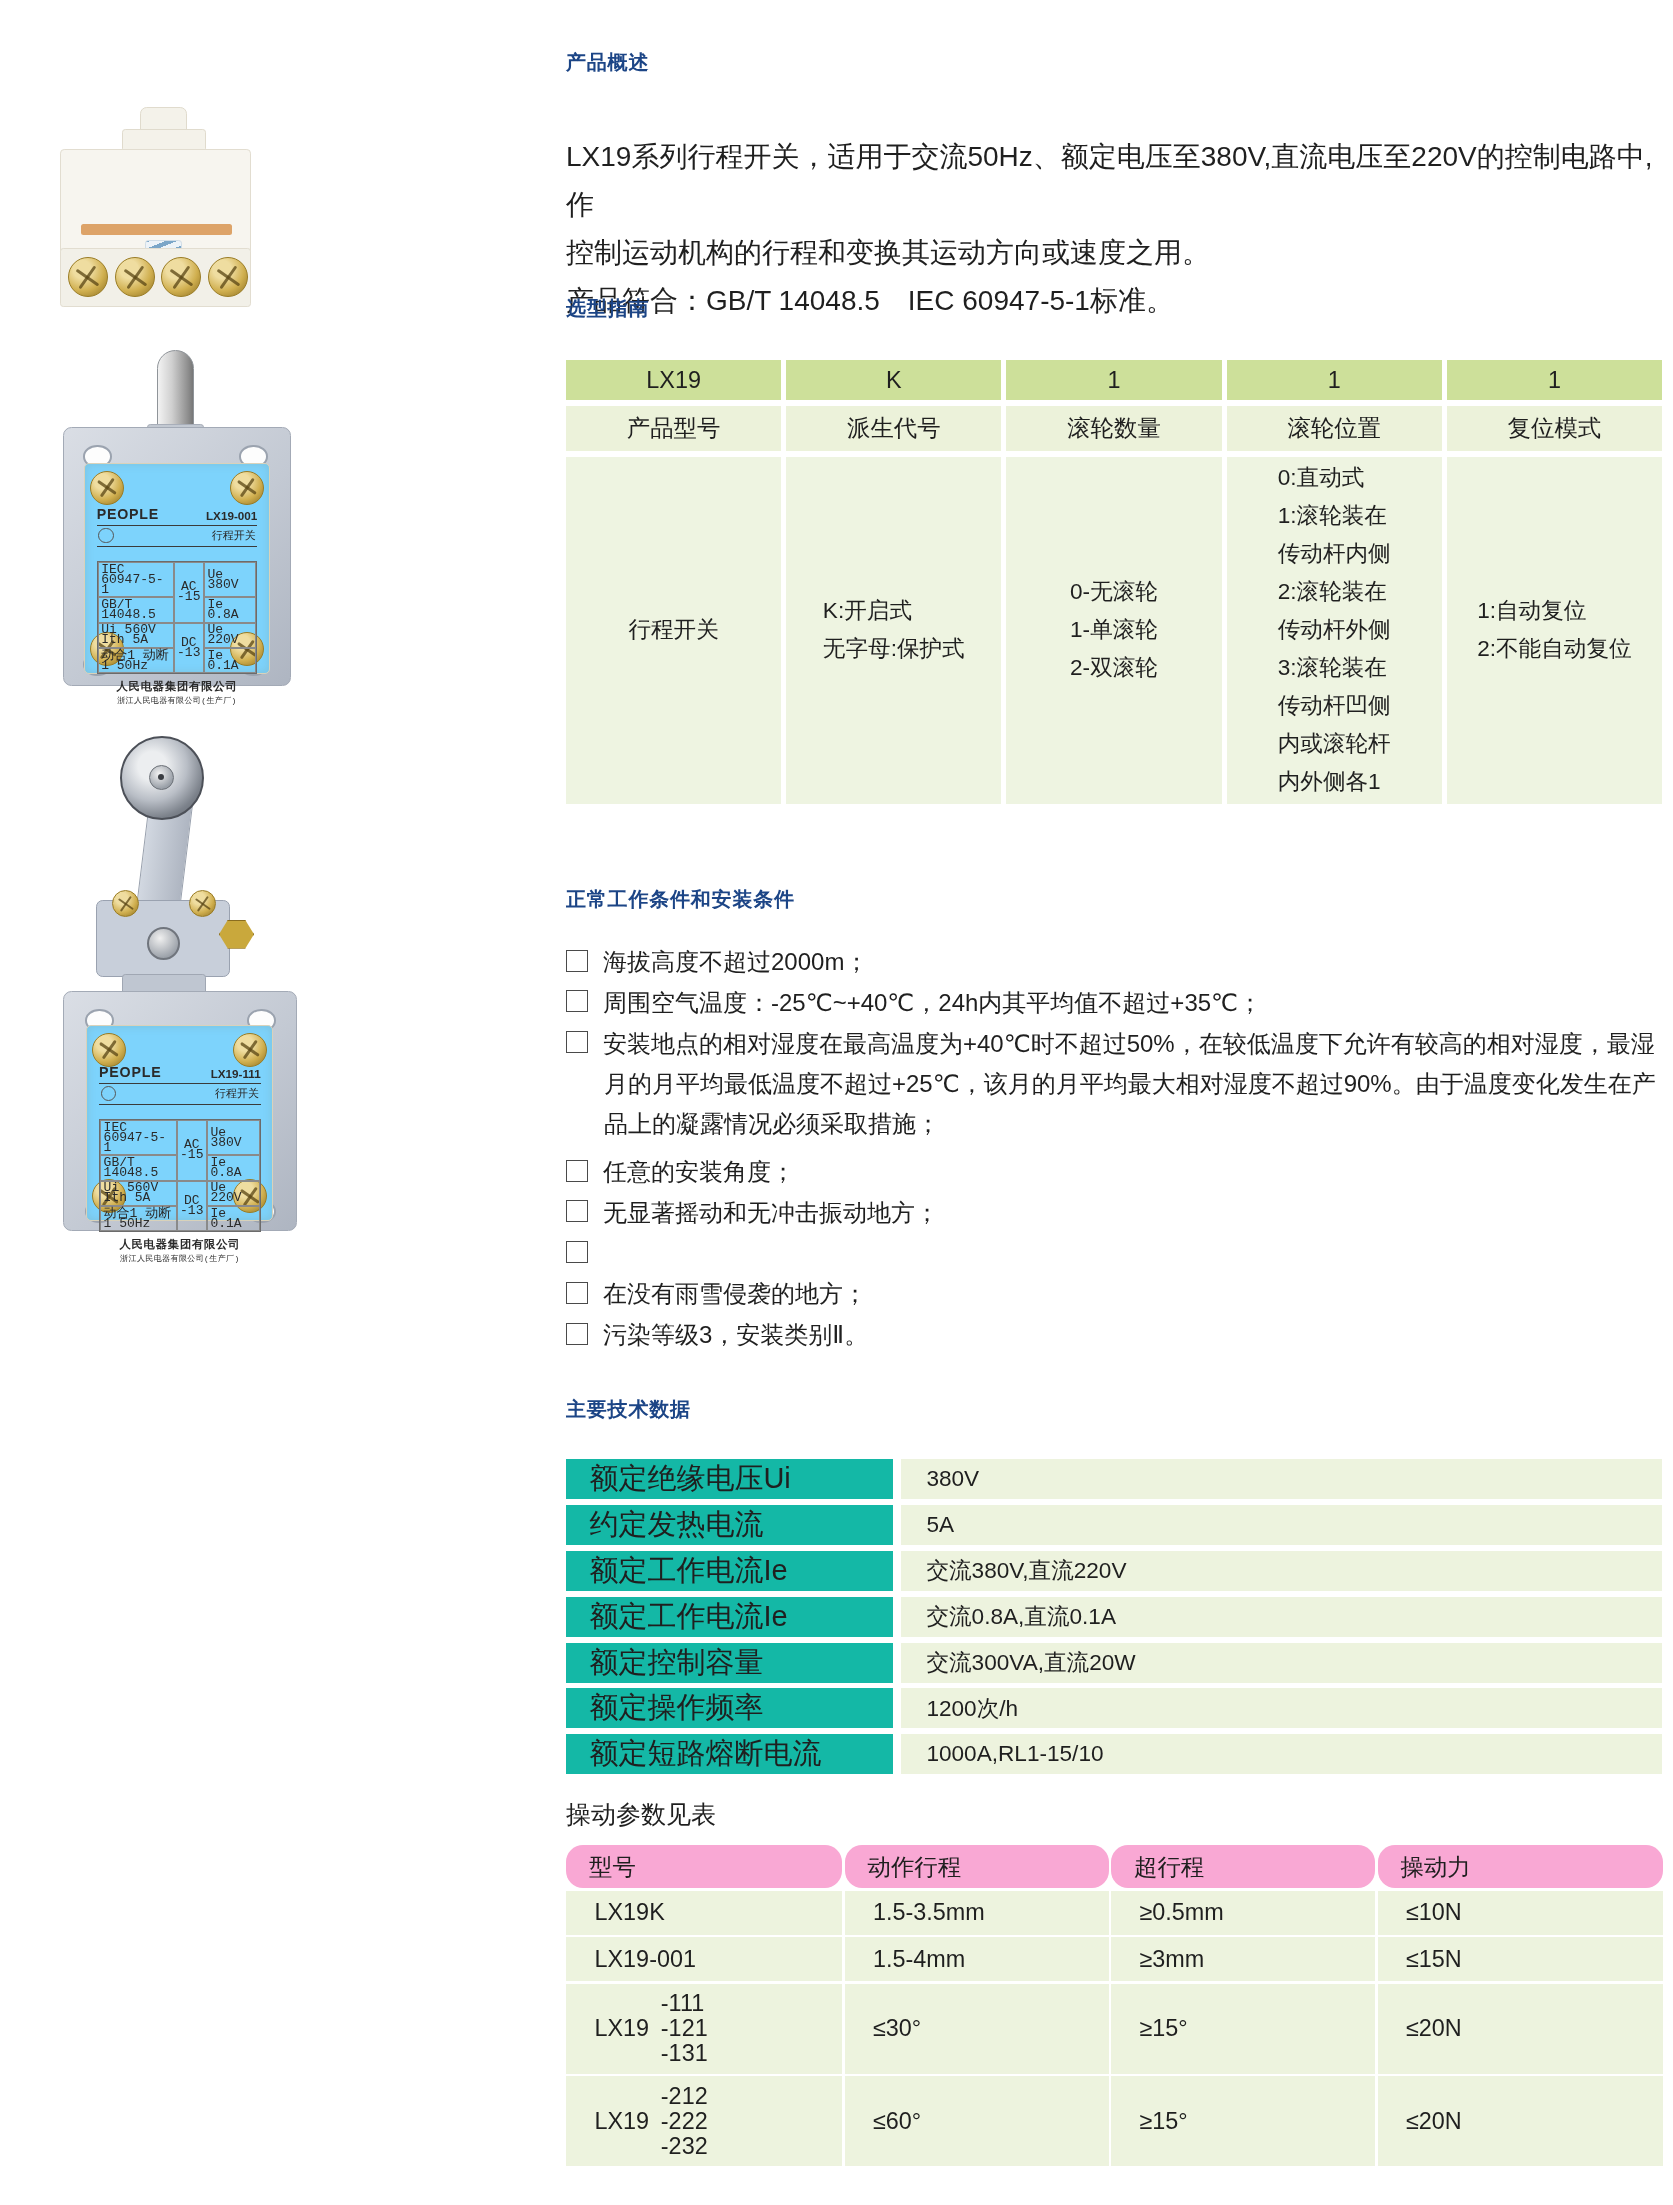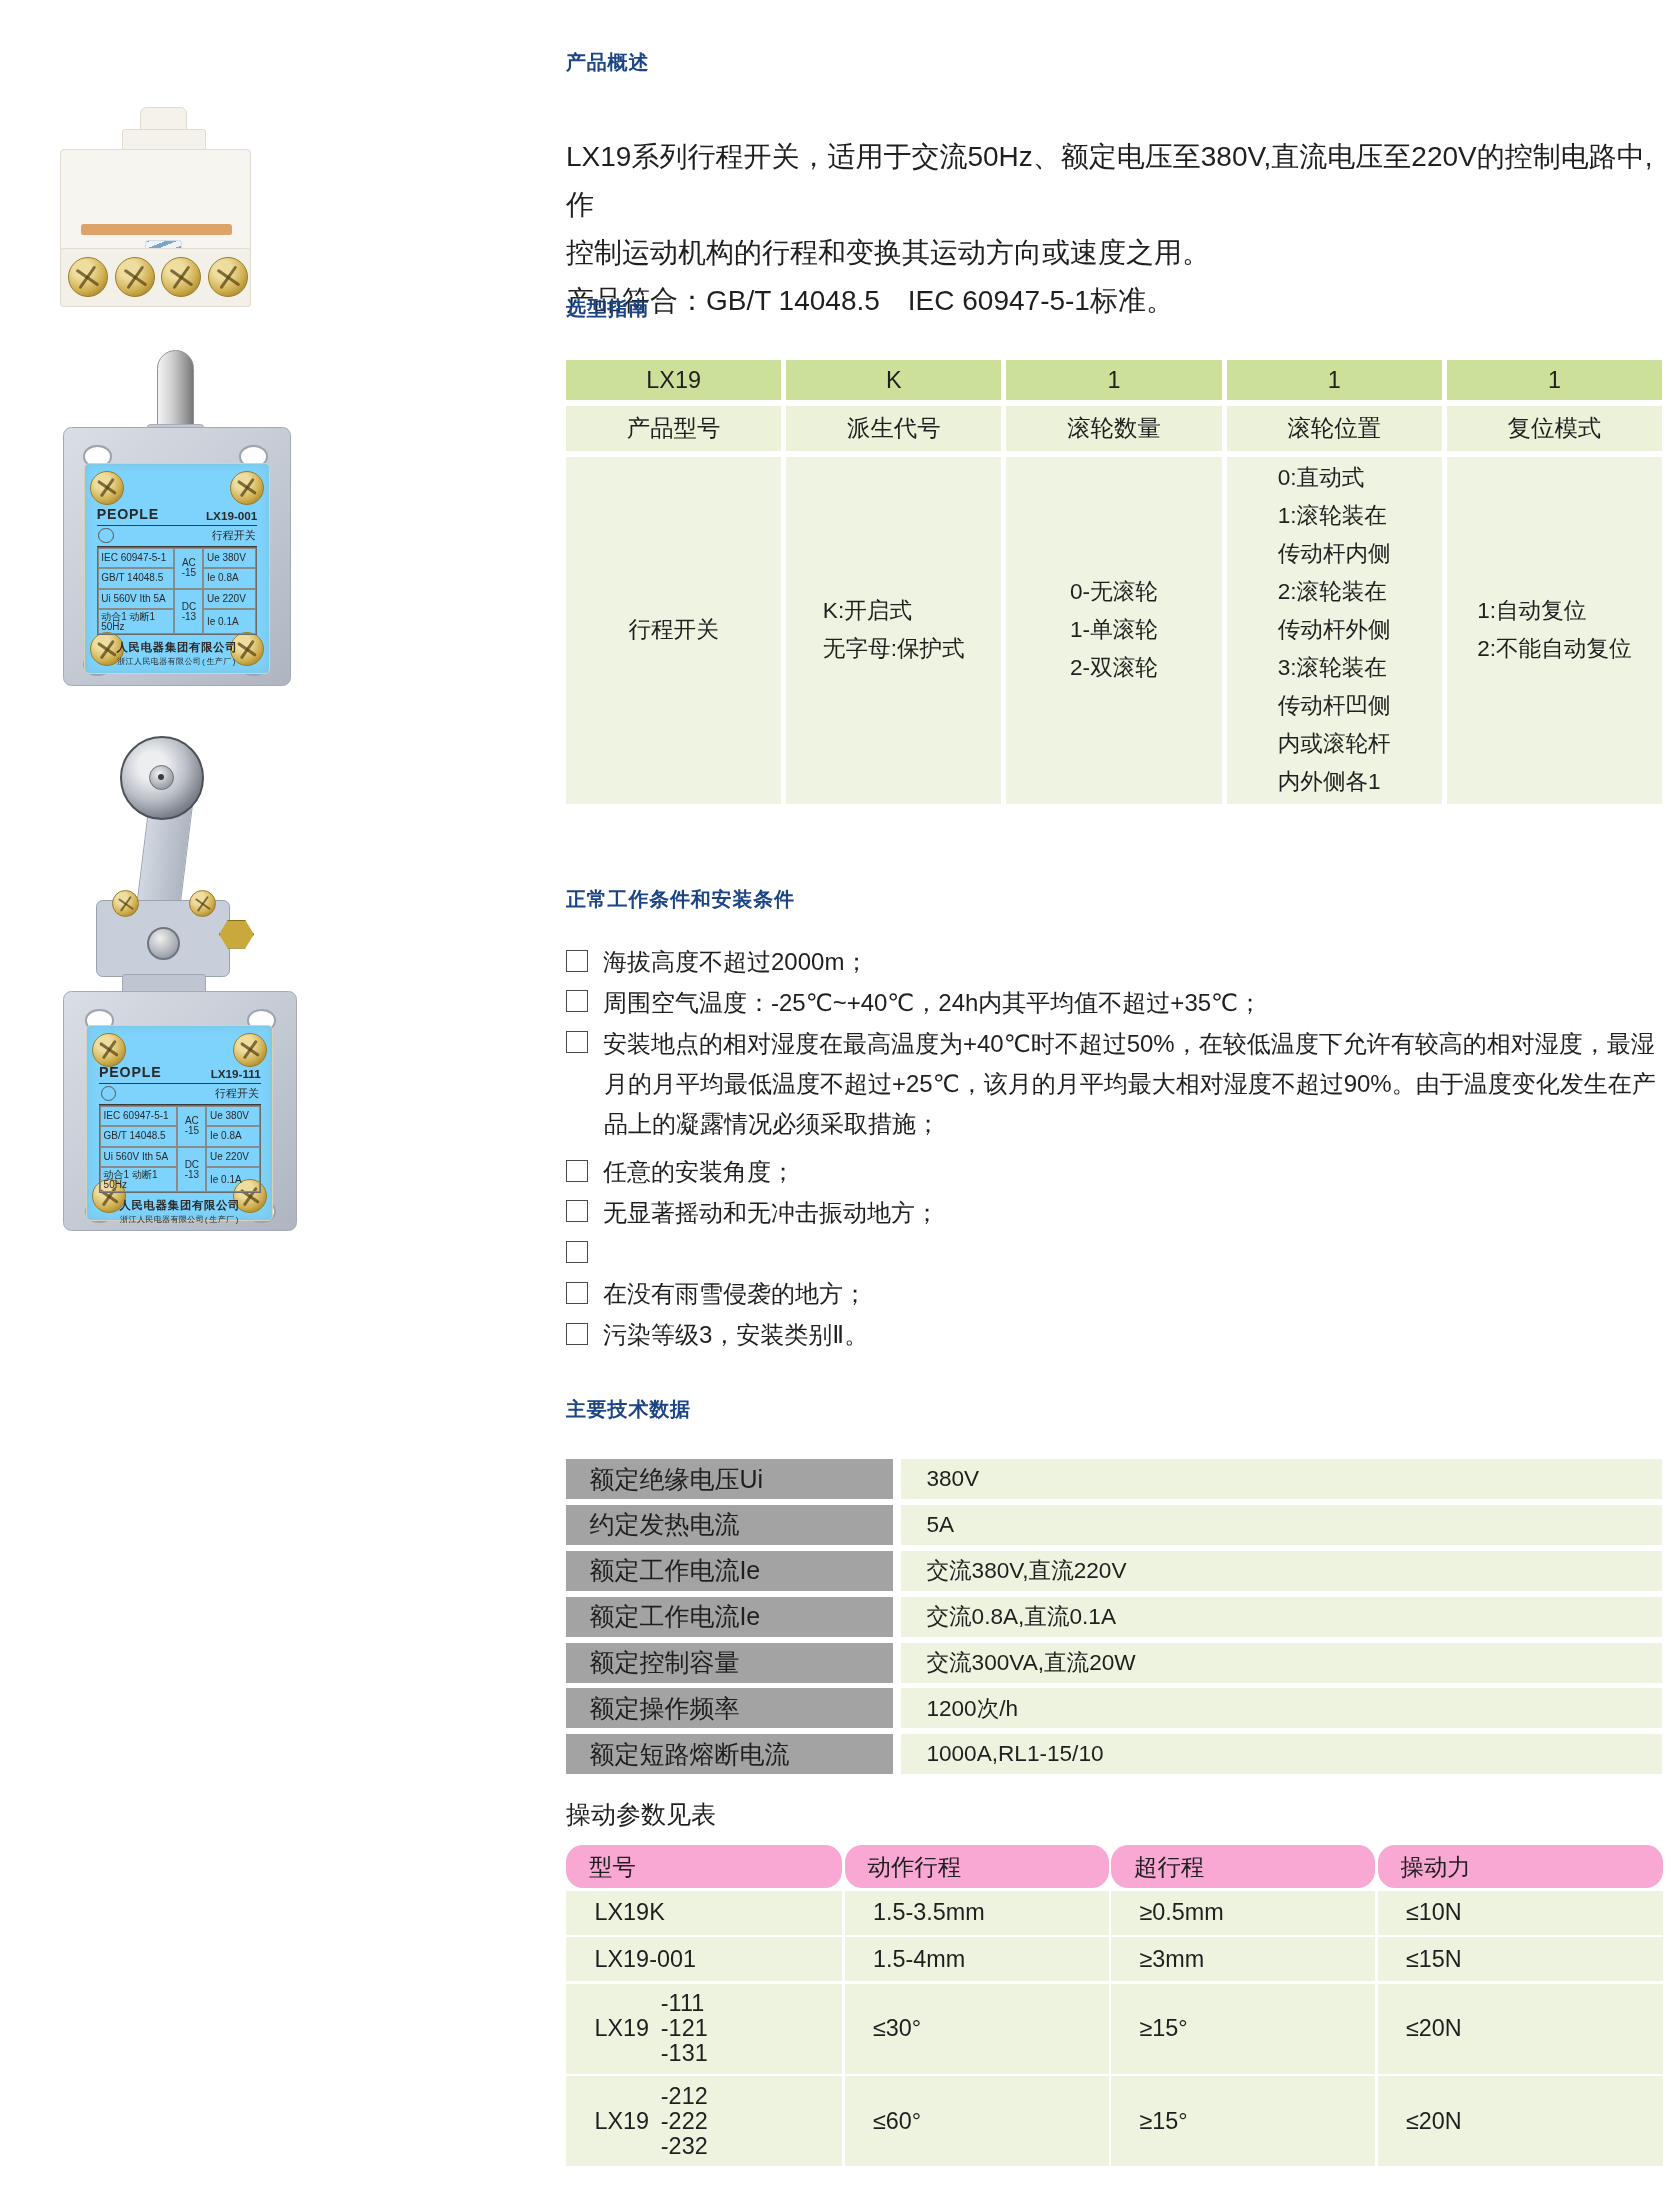--- a/index.html
+++ b/index.html
@@ -21,21 +21,21 @@
   .sel-table .bod .blk{text-align:left;white-space:pre-line;font-size:22.6px;line-height:38px;}
   
   .cond-list{position:absolute;left:566px;top:942px;width:1108px;list-style:none;margin:0;padding:0;
     font-size:24px;line-height:40px;}
   .cond-list li{padding-left:38px;margin-bottom:0.8px;}
   .sq{display:inline-block;width:20px;height:20px;border:1.7px solid #4a4a4a;margin-right:15px;margin-left:-38px;
     vertical-align:-1.7px;background:#fff;}
   
   .tech-table{position:absolute;left:566px;top:1459px;width:1096px;display:grid;
     grid-template-columns:327px 1fr;grid-template-rows:repeat(7,40px);column-gap:8.4px;row-gap:5.9px;}
-  .tech-table .tl{background:#a3a3a3;display:flex;align-items:center;padding-left:23.4px;font-size:25px;}
+  .tech-table .tl{background:#14b8a6;display:flex;align-items:center;padding-left:23.4px;font-size:29px;}
   .tech-table .tv{background:#edf3de;display:flex;align-items:center;padding-left:25px;font-size:22.6px;}
   
   .op-caption{position:absolute;left:566px;top:1798px;font-size:25px;color:#1f1f1f;}
   .op-table{position:absolute;left:566px;top:1845px;width:1096px;display:grid;
     grid-template-columns:276px 264px 264px 285px;grid-template-rows:43px 44px 44px 90px 90px;
     column-gap:2.5px;row-gap:2.5px;}
   .op-table .oh{background:#f9a8d4;display:flex;align-items:center;padding-left:23px;font-size:23.4px;border-radius:17px;}
   .op-table .oc{background:#edf3de;display:flex;align-items:center;padding-left:28.5px;font-size:23.4px;}
   .op-model-group{display:flex;align-items:center;}
   .op-prefix{margin-right:8.4px;}
@@ -63,22 +63,22 @@
   .fhole{width:28.5px;height:22.6px;border-radius:50%;background:#fdfdfd;border:2.5px solid #9ba3af;}
   .lplate{background:#7dd3fc;border:1.7px solid #d9d2ba;border-radius:5px;box-shadow:inset 0 0 10px rgba(120,110,70,.18);}
   .chrome{background:linear-gradient(to right,#f3f3f3 0%,#cfcfcf 40%,#8f8f8f 85%,#777 100%);}
   .plabel{position:absolute;left:11.7px;right:11.7px;font-family:"Liberation Sans","DejaVu Sans",sans-serif;color:#2a2a2a;}
   .pl-head{display:flex;justify-content:space-between;align-items:flex-end;border-bottom:1.7px solid #3a3a3a;padding-bottom:2.5px;}
   .pl-brand{font-weight:bold;font-size:14.2px;letter-spacing:0.8px;}
   .pl-model{font-weight:bold;font-size:11.7px;}
   .pl-sub{display:flex;justify-content:space-between;align-items:center;border-bottom:1.7px solid #3a3a3a;padding:2.5px 1.7px;}
   .pl-cc{width:13.4px;height:13.4px;border:1.7px solid #555;border-radius:50%;display:inline-block;}
   .pl-type{font-size:11px;}
-  .pl-grid{display:grid;grid-template-columns:1.45fr .55fr 1fr;font-size:10px;line-height:10px;margin-top:0;
-    border:0.8px solid #6b6b6b;}
+  .pl-grid{display:grid;grid-template-columns:1.45fr .55fr 1fr;font-size:13px;line-height:10px;margin-top:14px;
+    border:0.8px solid #6b6b6b;font-family:Liberation Mono, monospace;}
   .pl-grid span{border:0.8px solid #8a8a8a;display:flex;align-items:center;padding:1.7px 2.5px;min-height:15px;}
   .pl-grid .span2{grid-row:span 2;justify-content:center;white-space:pre-line;text-align:center;}
   .pl-company{text-align:center;font-weight:bold;font-size:11.3px;margin-top:4.2px;letter-spacing:0.8px;}
   .pl-factory{text-align:center;font-size:8px;margin-top:1.7px;letter-spacing:0.4px;font-family:Liberation Mono, monospace;}
   
   .roller{left:57px;top:0;width:84px;height:84px;border-radius:50%;border:2.5px solid #4c5058;
     background:radial-gradient(circle at 38% 35%,#eceef0 0 20%,#b9bec6 48%,#7c828b 72%,#595e66 100%);}
   .hub{left:86px;top:29px;width:25px;height:25px;border-radius:50%;background:radial-gradient(circle at 40% 35%,#f4f4f4,#9aa0a8 70%);border:1.7px solid #6b7077;}
   .hub::after{content:"";position:absolute;left:7.5px;top:7.5px;width:6.7px;height:6.7px;border-radius:50%;background:#3a3d42;}
   .arm{left:80px;top:49px;width:44px;height:134px;border-radius:11.7px;border:1.7px solid #98a0ad;

